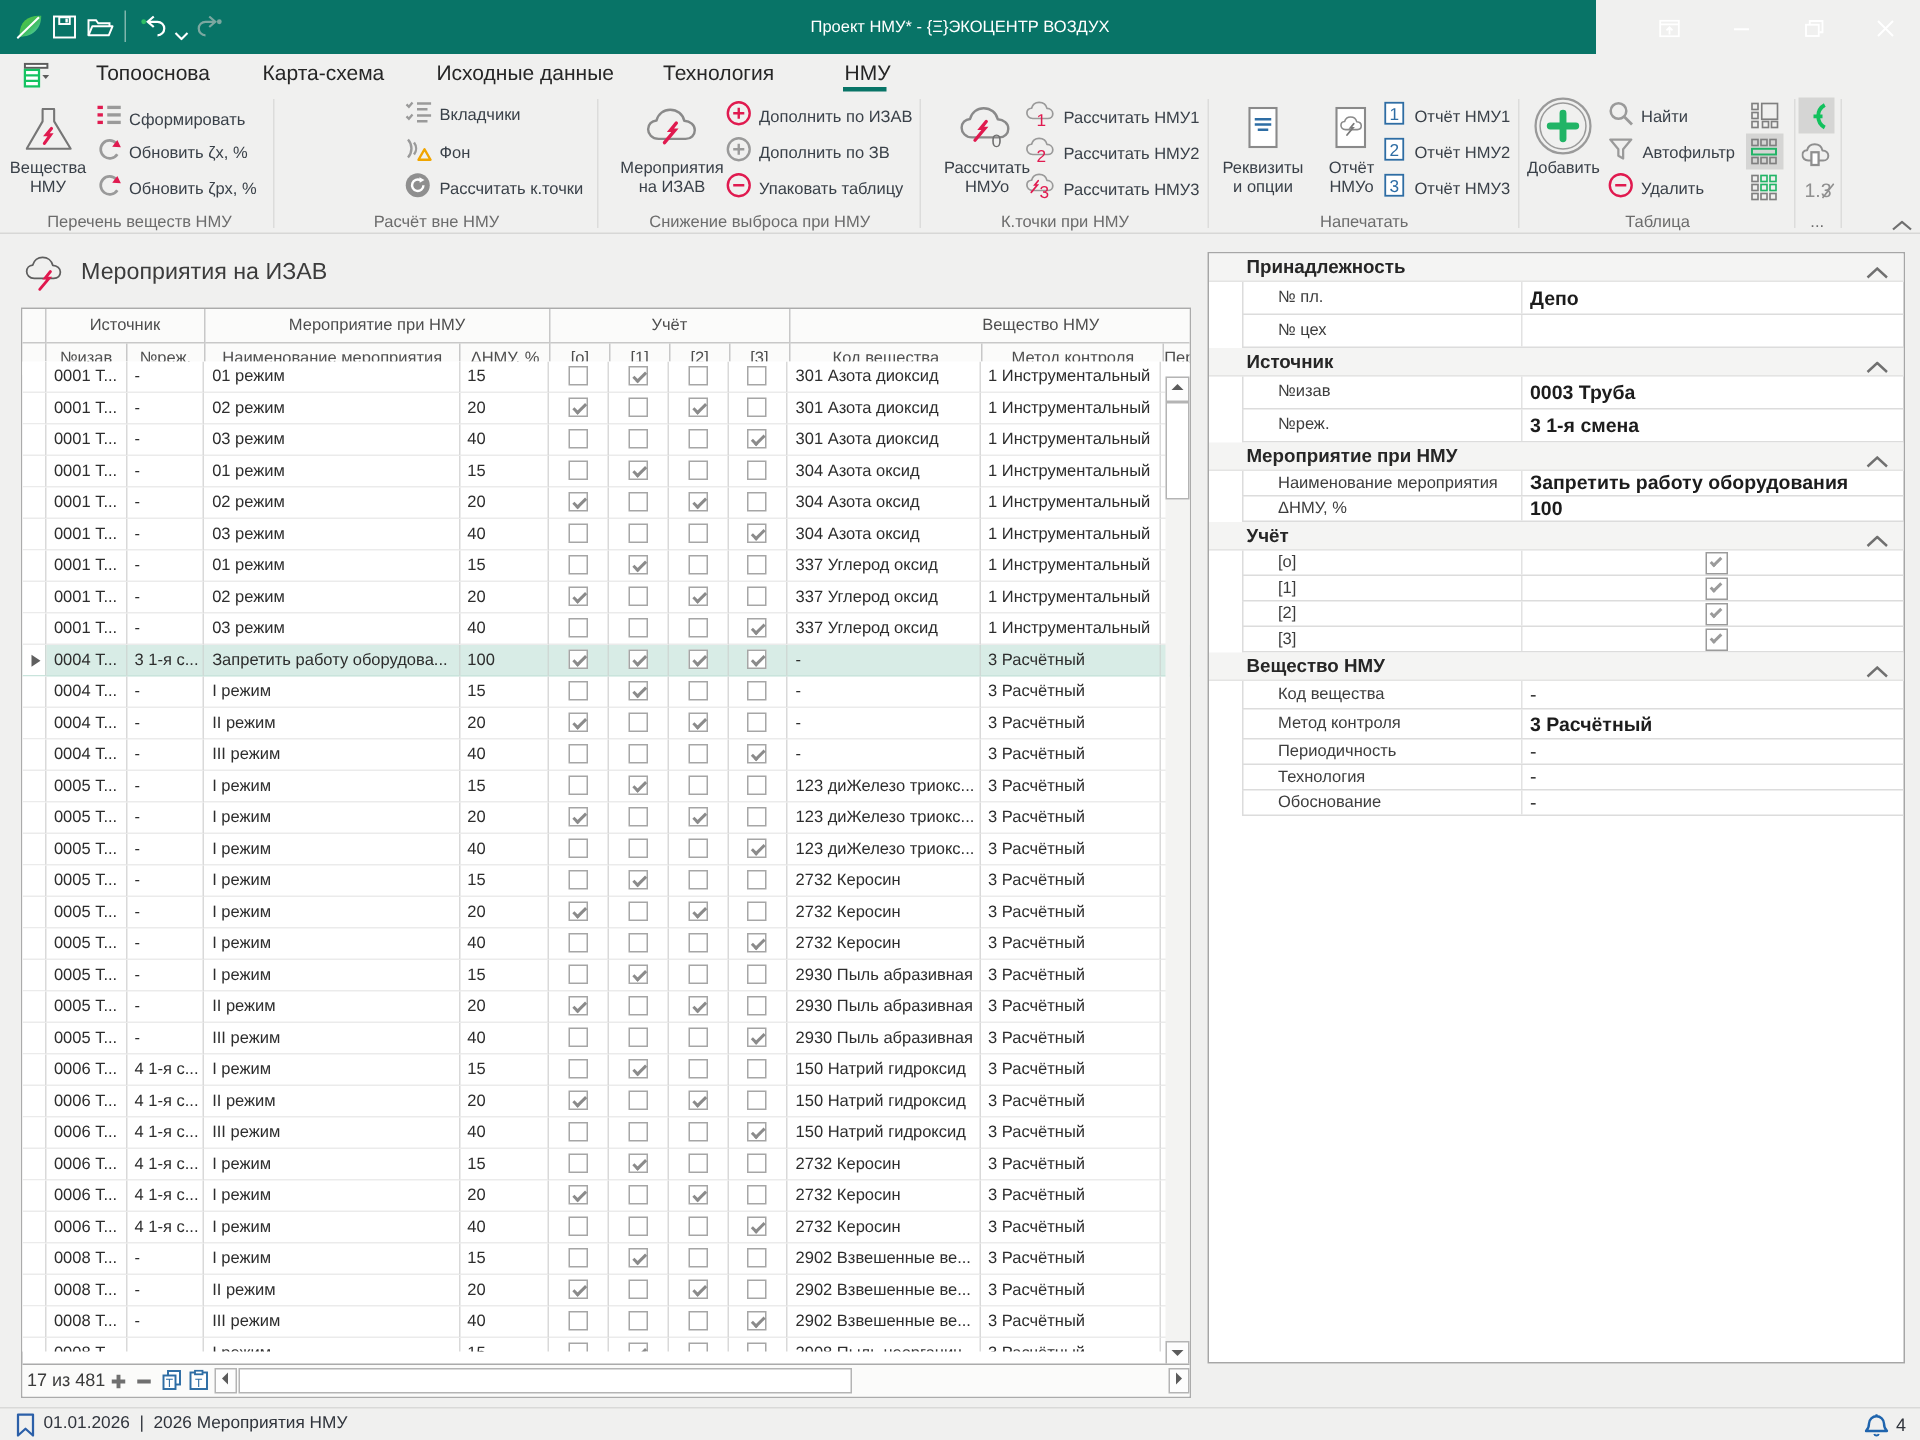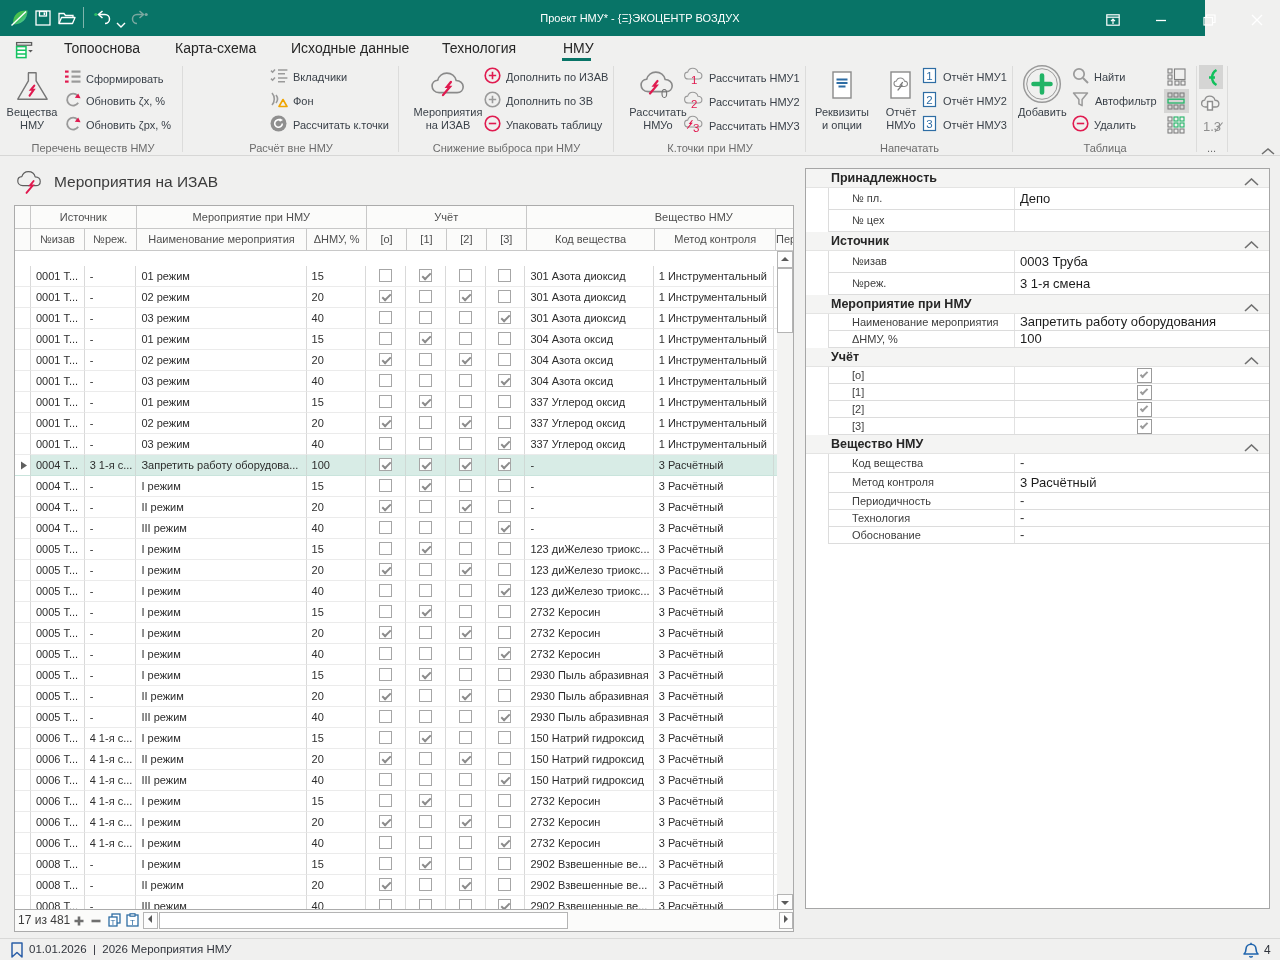--- a/index.html
+++ b/index.html
@@ -1,49 +1,49 @@
 <!DOCTYPE html>
 <html><head><meta charset="utf-8"><style>
 *{margin:0;padding:0;box-sizing:border-box}
 html,body{width:1280px;height:960px;overflow:hidden;font-family:"Liberation Sans",sans-serif;background:#f0f0ef}
 .abs{position:absolute}
-#titlebar{position:absolute;left:0;top:0;width:1205px;height:36px;background:#087467}
+#titlebar{position:absolute;left:0;top:0;width:1064px;height:36px;background:#087467}
 #title{position:absolute;left:0;top:0;width:1280px;height:36px;line-height:36px;text-align:center;color:#fff;font-size:11px}
 #tabrow{position:absolute;left:0;top:36px;width:1280px;height:26px;background:#f0f0ef}
 .tab{position:absolute;top:0;height:26px;line-height:25px;font-size:14px;color:#262626}
 #ribbon{position:absolute;left:0;top:62px;width:1280px;height:94px;background:#f0f0ef;border-bottom:1px solid #d7d7d6}
 .gsep{position:absolute;top:4px;width:1px;height:86px;background:#dcdcdb}
 .glabel{position:absolute;top:80px;font-size:11px;color:#6c6c6c;text-align:center}
 .bigbtn{position:absolute;top:0;height:80px;text-align:center;font-size:11px;color:#3a4149}
 .bigbtn .ic{position:absolute;left:0;right:0;text-align:center}
 .bigbtn .lbl{position:absolute;top:44px;left:0;right:0;line-height:13px}
 .sbtn{position:absolute;height:20px;font-size:11px;color:#3a4149;line-height:20px;white-space:nowrap}
 .sbtn svg{vertical-align:-3px;margin-right:5px}
 #content-title{position:absolute;left:54px;top:173px;font-size:15.5px;color:#3c3c3c}
 #tablebox{position:absolute;left:14px;top:205px;width:780px;height:727px;border:1px solid #ababab;background:#fff}
 .hrow{display:flex;background:#fbfbfa;color:#4e4e4e;font-size:11px}
 .hc{border-right:1px solid #c8c8c8;border-bottom:1px solid #c8c8c8;text-align:center;overflow:hidden;white-space:nowrap}
-#dataview{position:absolute;left:0;top:60px;width:778px;height:660px;overflow:hidden;background:#fff}
+#dataview{position:absolute;left:0;top:35px;width:778px;height:660px;overflow:hidden;background:#fff}
 .tr{display:flex;height:21px;background:#fff}
 .tr.sel{background:#d8ece6}
 .td{border-right:1px solid #d9d9d9;border-bottom:1px solid #ebebeb;height:21px;line-height:20px;font-size:11px;color:#2d2d2d;white-space:nowrap;overflow:hidden;padding:0 5px}
 .tr.sel .td{border-bottom:1px solid #c9e4dc;border-right-color:#cfd9d5}
 .td.ck{padding:0;text-align:center}
 .td.num{}
 .td.c0{padding:0;background:#fff}
 .cb{display:inline-block;width:13px;height:13px;border:1px solid #a6a6a6;background:#fff;margin-top:3px;position:relative}
 .cb.on:after{content:"";position:absolute;left:2px;top:3px;width:7px;height:3px;border-left:2px solid #8b8b8b;border-bottom:2px solid #8b8b8b;transform:rotate(-45deg)}
 #vscroll{position:absolute;right:0px;top:45px;width:16px;height:660px;background:#f3f3f2}
 #tfooter{position:absolute;left:0;bottom:0;width:778px;height:22px;background:#fbfbfa;border-top:1px solid #ababab;font-size:12px;color:#3c3c3c}
 #rpanel{position:absolute;left:805px;top:168px;width:465px;height:741px;border:1px solid #a6a6a6;background:#fff;font-size:11px}
 .sechead{position:relative;background:#f4f4f3;color:#262626;font-weight:bold;font-size:12.5px;padding-left:25px;border-bottom:1px solid #e4e4e3}
 .sechead .chev{position:absolute;right:10px;top:4px}
 .prow{position:relative;margin-left:22px;border-bottom:1px solid #dcdcdc;border-left:1px solid #dcdcdc;display:flex}
 .plabel{width:186px;border-right:1px solid #e2e2e2;color:#3d3d3d;padding-left:23px;overflow:hidden;white-space:nowrap}
-.pvalue{flex:1;padding-left:5px;font-weight:normal;color:#1c1c1c;font-size:13px;white-space:nowrap}
+.pvalue{flex:1;padding-left:5px;font-weight:bold;color:#1c1c1c;font-size:13px;white-space:nowrap}
 .pvalue.dim{font-weight:normal;color:#2d2d2d}
 #statusbar{position:absolute;left:0;top:938px;width:1280px;height:22px;background:#f0f0ef;border-top:1px solid #d9d9d8;font-size:11.5px;color:#30343c}
 </style></head><body>
 <div id="titlebar">
 <span class="abs" style="left:11px;top:9px"><svg width="17" height="17" viewBox="0 0 17 17">
         <defs>
           <linearGradient id="lg" x1="0" y1="0" x2="1" y2="1">
             <stop offset="0" stop-color="#5ecb37"></stop>
             <stop offset="0.5" stop-color="#3dba5a"></stop>
             <stop offset="1" stop-color="#58d6c0"></stop>

